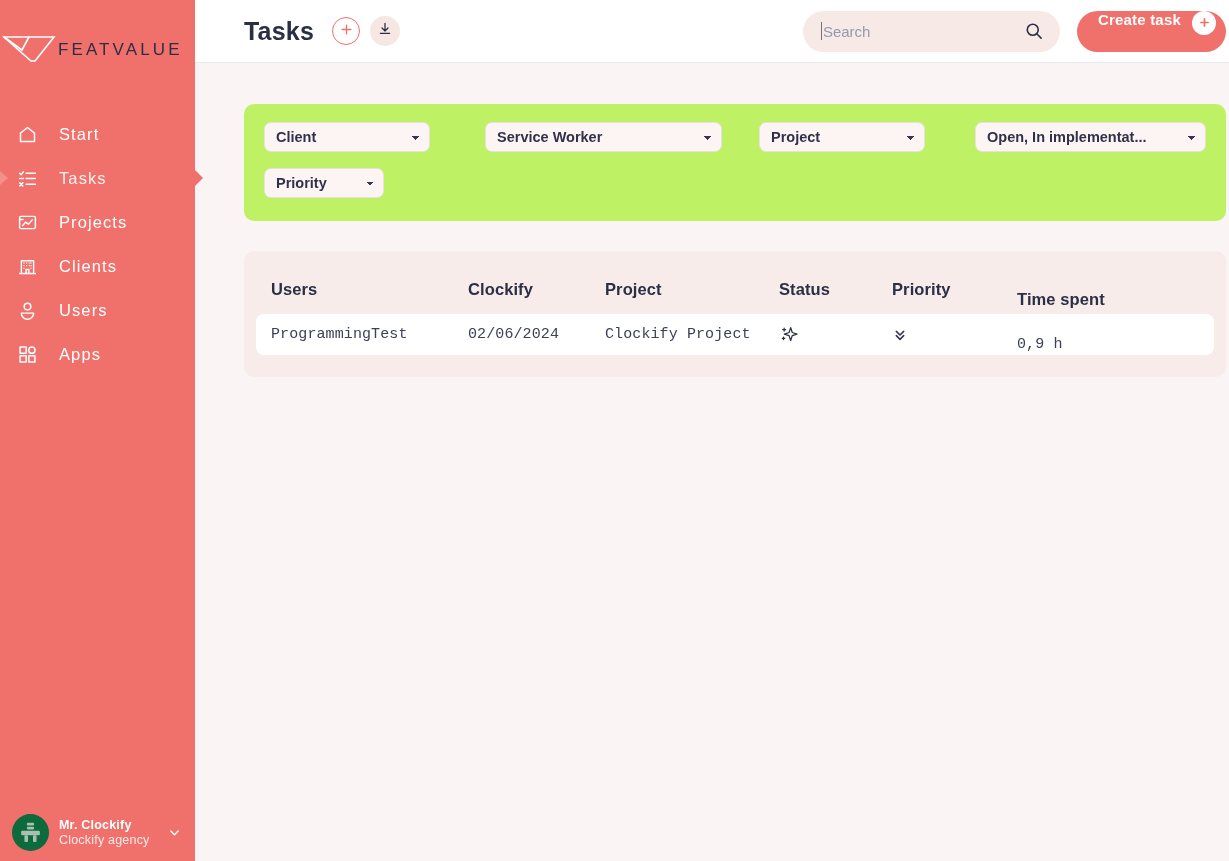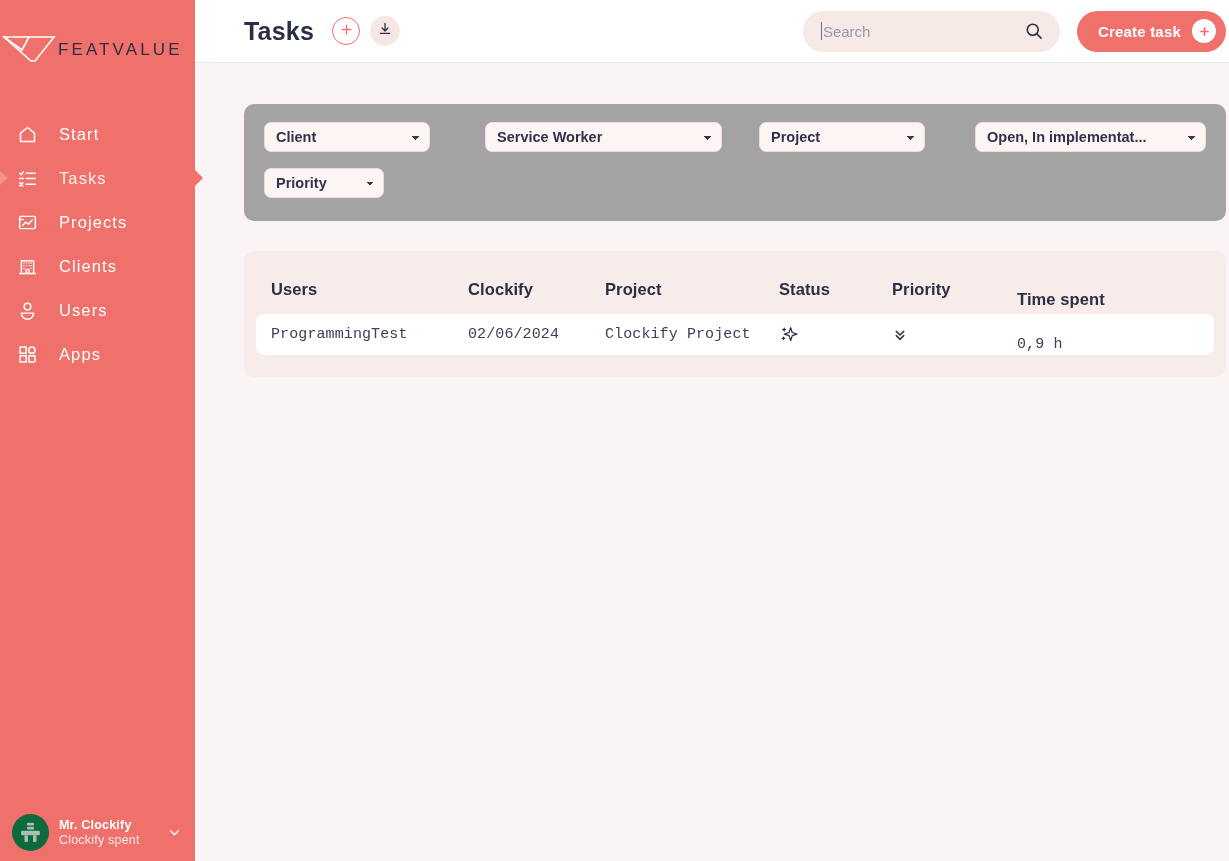--- a/index.html
+++ b/index.html
@@ -125,34 +125,34 @@
     flex: 1 1 auto;
     border: none; outline: none; background: transparent;
     font-family: "Liberation Sans", sans-serif;
     font-size: 15px; color: #2b2f45;
   }
   .search-input::placeholder { color: #9599ae; }
   .search-ico { flex: 0 0 20px; display:flex; align-items:center; justify-content:center; cursor:pointer;}
   .create-btn {
     height: 41px; border-radius: 21px;
     background: #f0706b; border: none;
-    display: flex; align-items: center; gap: 11px;
+    display: flex; gap: 11px;
     padding: 0 10px 0 21px;
     cursor: pointer;
   }
   .create-btn-label { color: #fff; font-size: 15px; font-weight: bold; letter-spacing: .2px; font-family:"Liberation Sans", sans-serif;}
   .create-plus {
     width: 24px; height: 24px; border-radius: 50%;
     background: #fff; display:flex; align-items:center; justify-content:center;
   }
 
   
   .content { padding: 41px 45px 0 49px; }
   .filters {
-    background: #a3a3a3;
+    background: #bef264;
     border-radius: 10px;
     padding: 18px 20px 23px 20px;
     display: flex; flex-wrap: wrap;
     gap: 16px 0;
   }
   .filter-row { display:flex; width: 100%; }
   .sel {
     appearance: none; -webkit-appearance: none;
     background: #fcf5f4;
     border: 1px solid #ecdedb;
@@ -310,21 +310,21 @@
         <svg width="25" height="25" viewBox="0 0 24 24" fill="#a9bfb2">
           <rect x="8.5" y="2.6" width="7" height="2.6" rx="1"></rect>
           <rect x="8.5" y="6.4" width="7" height="2.6" rx="1"></rect>
           <rect x="3" y="10.4" width="18" height="4.2" rx="1.2"></rect>
           <rect x="6.2" y="14.6" width="3.4" height="6.6" rx="1"></rect>
           <rect x="14.4" y="14.6" width="3.4" height="6.6" rx="1"></rect>
         </svg>
       </span>
       <span class="profile-meta">
         <span class="profile-name" style="display:block">Mr. Clockify</span>
-        <span class="profile-org" style="display:block">Clockify spent</span>
+        <span class="profile-org" style="display:block">Clockify agency</span>
       </span>
       <span class="profile-caret">
         <svg width="15" height="15" viewBox="0 0 24 24" fill="none" stroke="#ffffff" stroke-width="2.4" stroke-linecap="round" stroke-linejoin="round">
           <path d="M6 9.5 L12 15.5 L18 9.5"></path>
         </svg>
       </span>
     </div>
   </aside>
 
   <section class="main">

